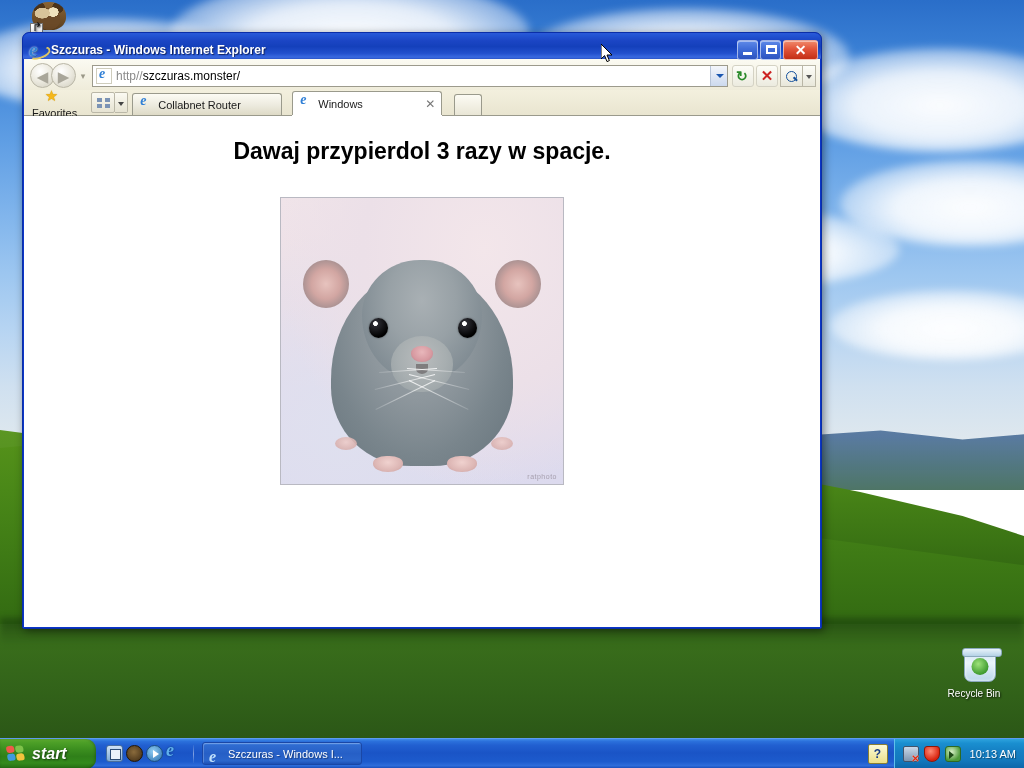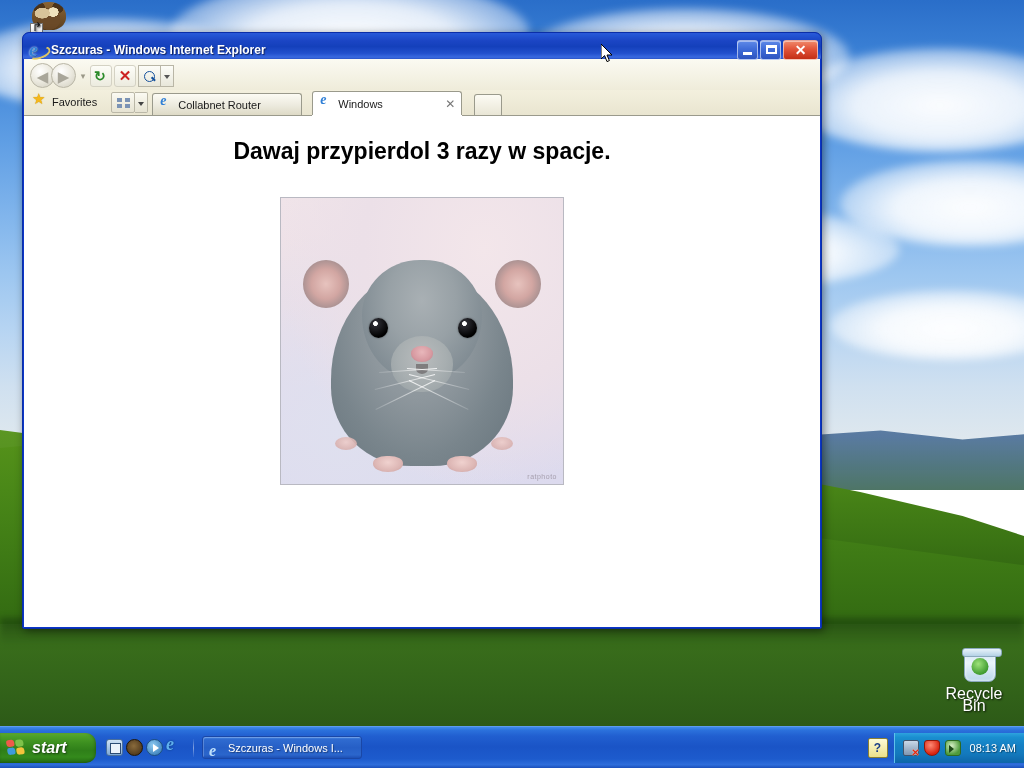--- a/index.html
+++ b/index.html
@@ -65,21 +65,21 @@
     position: absolute; left: 0; top: 618px; width: 1024px; height: 28px;
     background: linear-gradient(to bottom, rgba(18,48,10,.55), rgba(30,70,14,0));
     filter: blur(3px);
   }
 
   
   .desk-icon {
     position: absolute; width: 76px;
     text-align: center;
     color: #fff;
-    font-size: 16px;
+    font-size: 10px;
     text-shadow: 1px 1px 2px rgba(0,0,0,.85);
     cursor: default;
   }
   .desk-icon .glyph { position: relative; width: 36px; height: 36px; margin: 0 auto 2px; }
   .desk-icon .label { line-height: 12px; }
 
   #icon-shortcut { left: 10px; top: 2px; }
   #icon-shortcut .label { color:#fff; }
   .critter {
     position:absolute; left:2px; top:0; width:34px; height:28px;
@@ -301,21 +301,21 @@
   }
 
   .tabrow {
     height: 26px; display: flex; align-items: flex-end;
     padding-left: 6px;
     background: linear-gradient(to bottom, #f3f0de, #e9e5d0);
     border-bottom: 1px solid #9a9a8c;
   }
   .fav-btn {
     display: flex; align-items: center; height: 22px;
-    padding: 0 8px 0 2px; margin-bottom: 2px;
+    padding: 0 8px 0 2px; margin-bottom: 2px; flex-direction: column;
   }
   .star {
     width: 16px; height: 16px; margin-right: 4px; position: relative; flex: 0 0 16px;
   }
   .star::before {
     content: "★"; position: absolute; left: 0; top: -4px;
     font-size: 15px; color: #f5b81c; text-shadow: 0 0 1px #b07f06;
   }
   .fav-label { font-size: 11px; color: #1a1a1a; }
   .quick-tabs {
@@ -484,21 +484,21 @@
   .rat-foot.l { left: 54px; }
   .rat-foot.r { right: 50px; }
   .photo-wm {
     position: absolute; right: 6px; bottom: 4px;
     font-size: 7px; color: rgba(120,110,120,.55);
     letter-spacing: .5px;
   }
 
   
   #taskbar {
-    position: absolute; left: 0; bottom: 0; width: 1024px; height: 42px;
+    position: absolute; left: 0; bottom: 0; width: 1024px; height: 30px;
     background: linear-gradient(to bottom,
       #3f8bea 0%, #2b71dc 8%, #215fd0 22%, #1a54c6 48%,
       #1d5bcd 78%, #2e6ddb 92%, #1b4fba 100%);
     border-top: 1px solid #5d9bf0;
     display: flex; align-items: center;
   }
   .start-btn {
     height: 30px; width: 96px;
     background: linear-gradient(to bottom, #64b233 0%, #4ea128 10%, #3d9020 32%,
       #2f7f19 58%, #348a1c 80%, #246a12 100%);
@@ -675,20 +675,27 @@
 
       <div class="navrow">
         <div class="navbtn">
             <span class="arrow">◀</span>
           </div>
         <div class="navbtn fwd">
             <span class="arrow">▶</span>
           </div>
         <div class="nav-chev">▾</div>
 
+        <div class="addr-wrap">
+          <div class="addr-ico"></div>
+          <div class="addr-text">
+            <span class="proto">http//</span><span>szczuras.monster/</span>
+          </div>
+          <div class="addr-drop"></div>
+        </div>
 
         <div class="tb-btn">
             <span class="refresh-glyph">↻</span>
           </div>
         <div class="tb-btn">
             <span class="stop-glyph">✕</span>
           </div>
 
         <div class="search-go">
             <span class="mag"></span>
@@ -774,21 +781,21 @@
       <span class="tb-ico"></span>
       <span class="tb-label">Szczuras - Windows I...</span>
     </div>
 
     <div class="tray-left-ico"></div>
 
     <div class="tray">
       <div class="tray-ico t-net"></div>
       <div class="tray-ico t-shield"></div>
       <div class="tray-ico t-speaker"></div>
-      <div class="clock">08:13 AM</div>
+      <div class="clock">10:13 AM</div>
     </div>
   </div>
 
   <div id="cursor">
     <svg width="12" height="19" viewBox="0 0 12 19">
       <polygon points="0,0 0,15 3.6,11.6 6,17.6 8.4,16.6 6,11 11,11" fill="#ffffff" stroke="#000000" stroke-width="1"></polygon>
     </svg>
   </div>
 
 </div>

